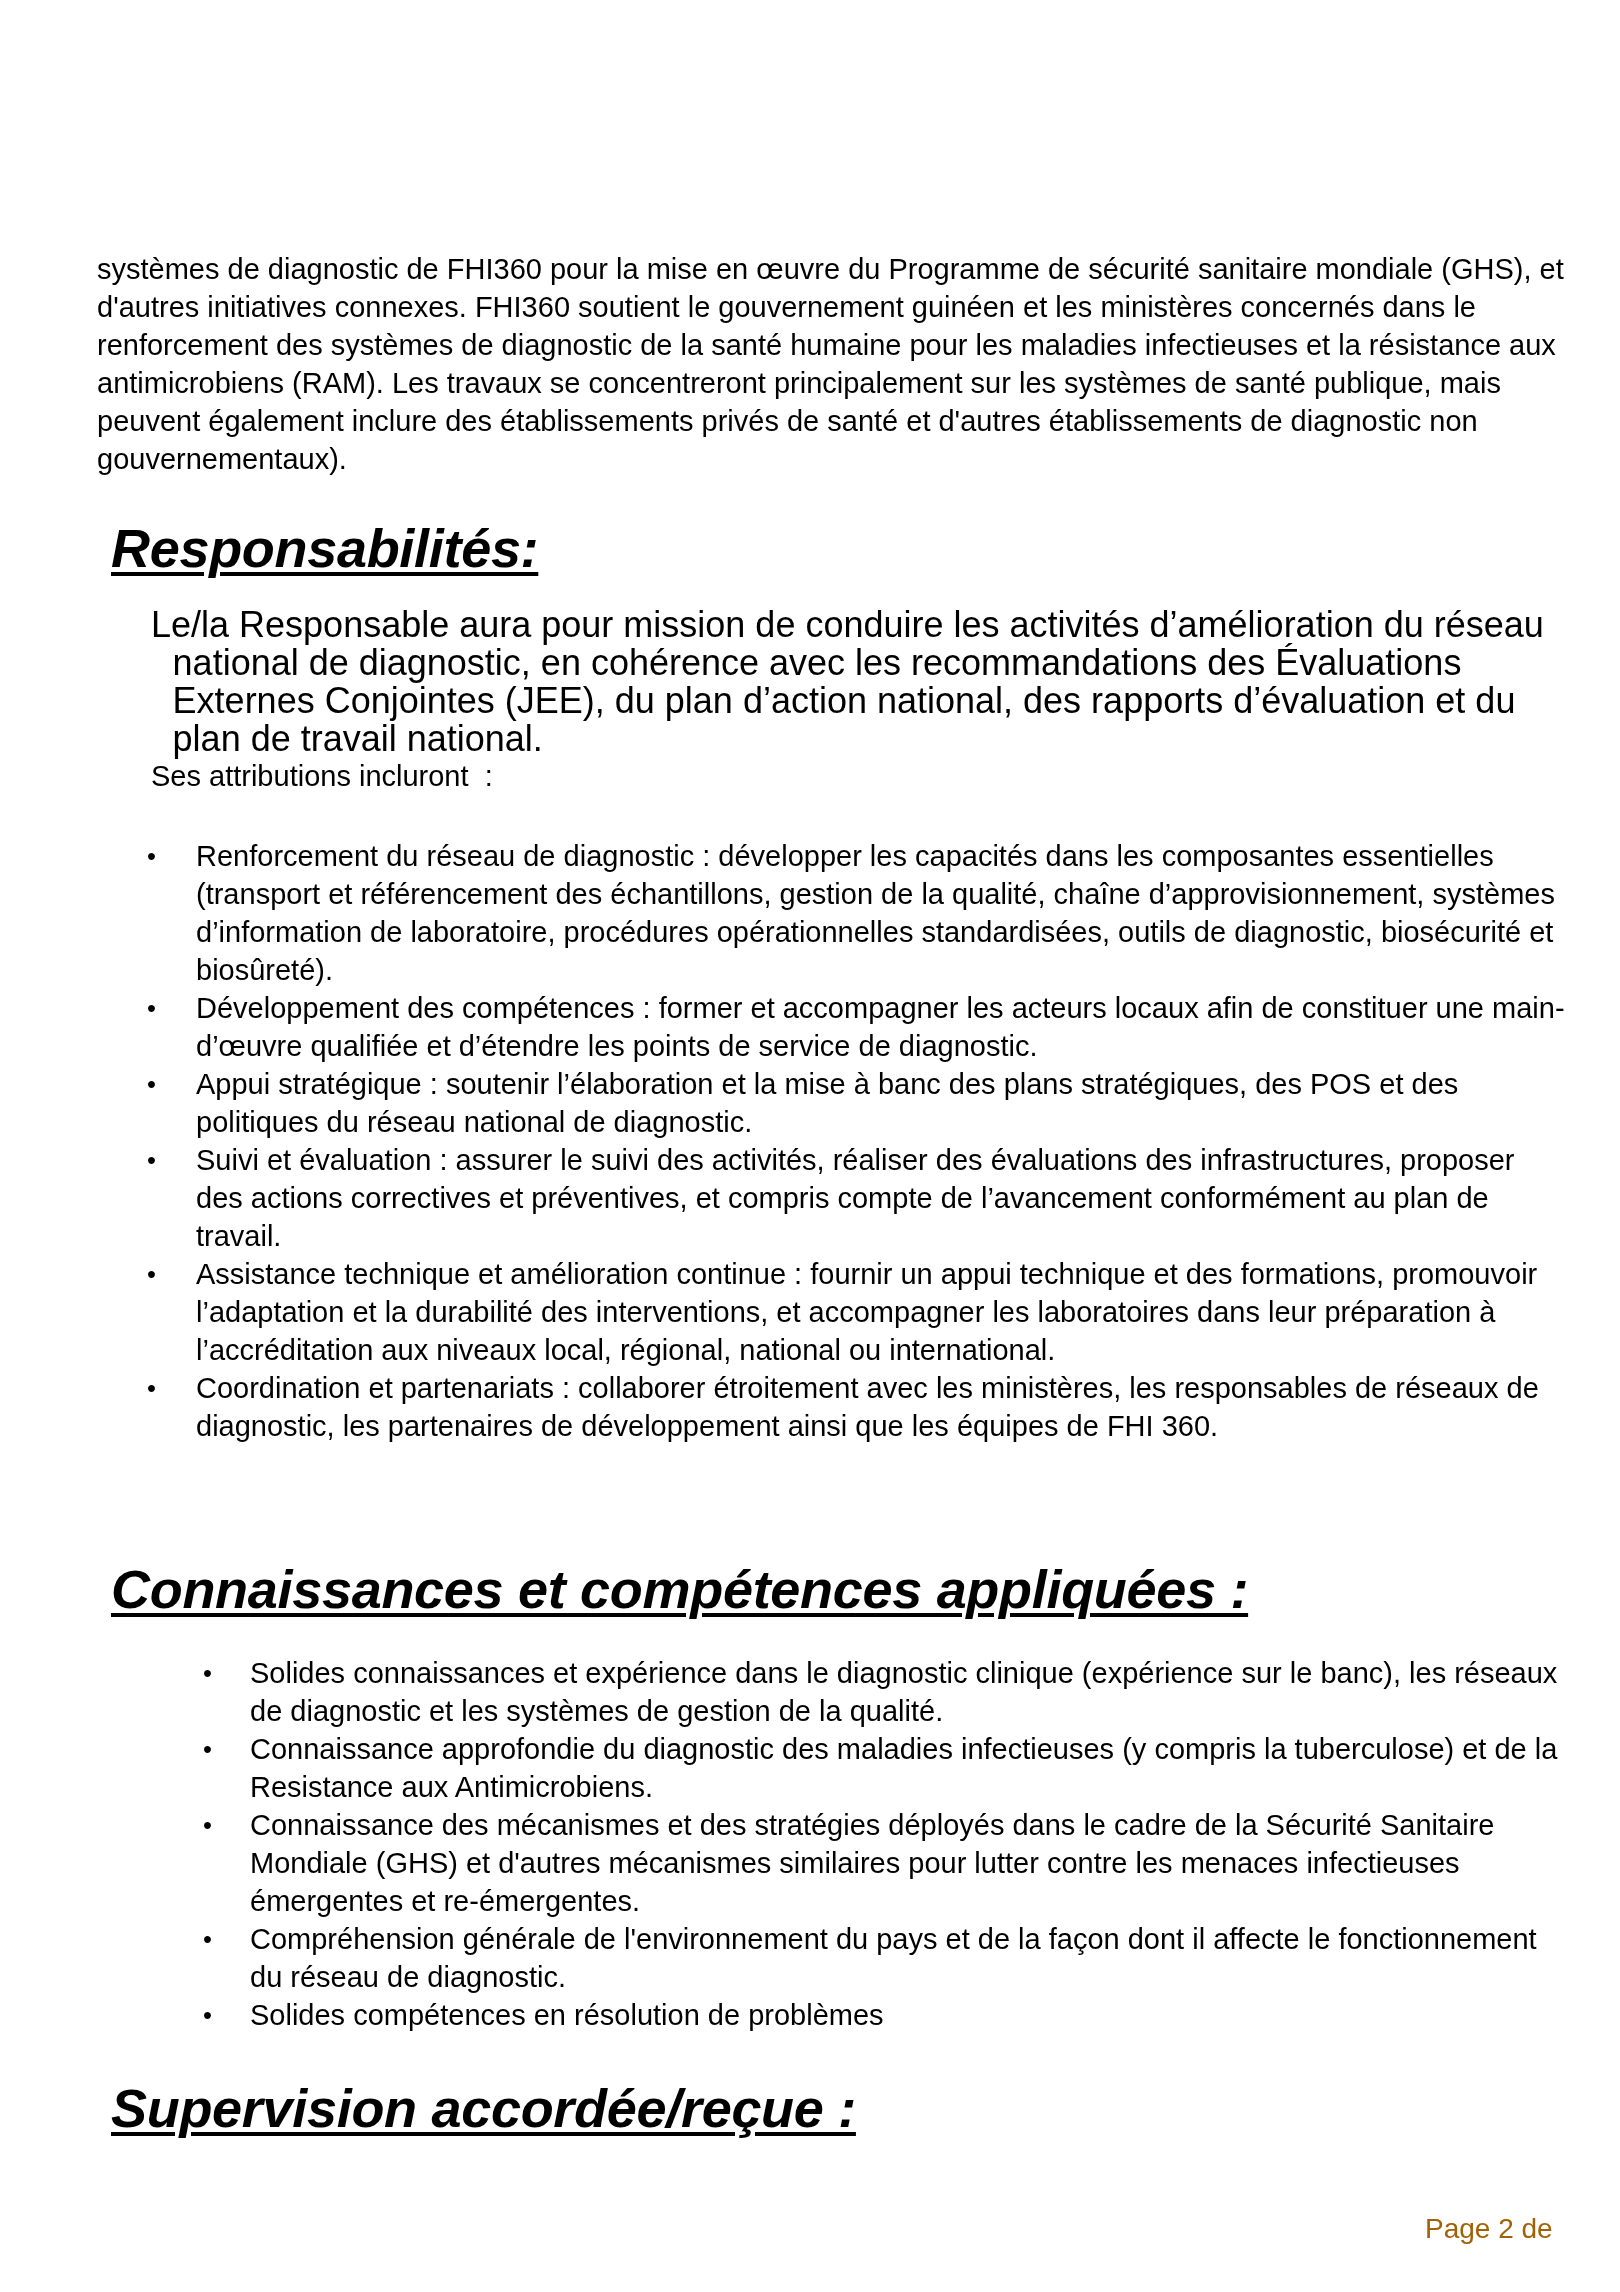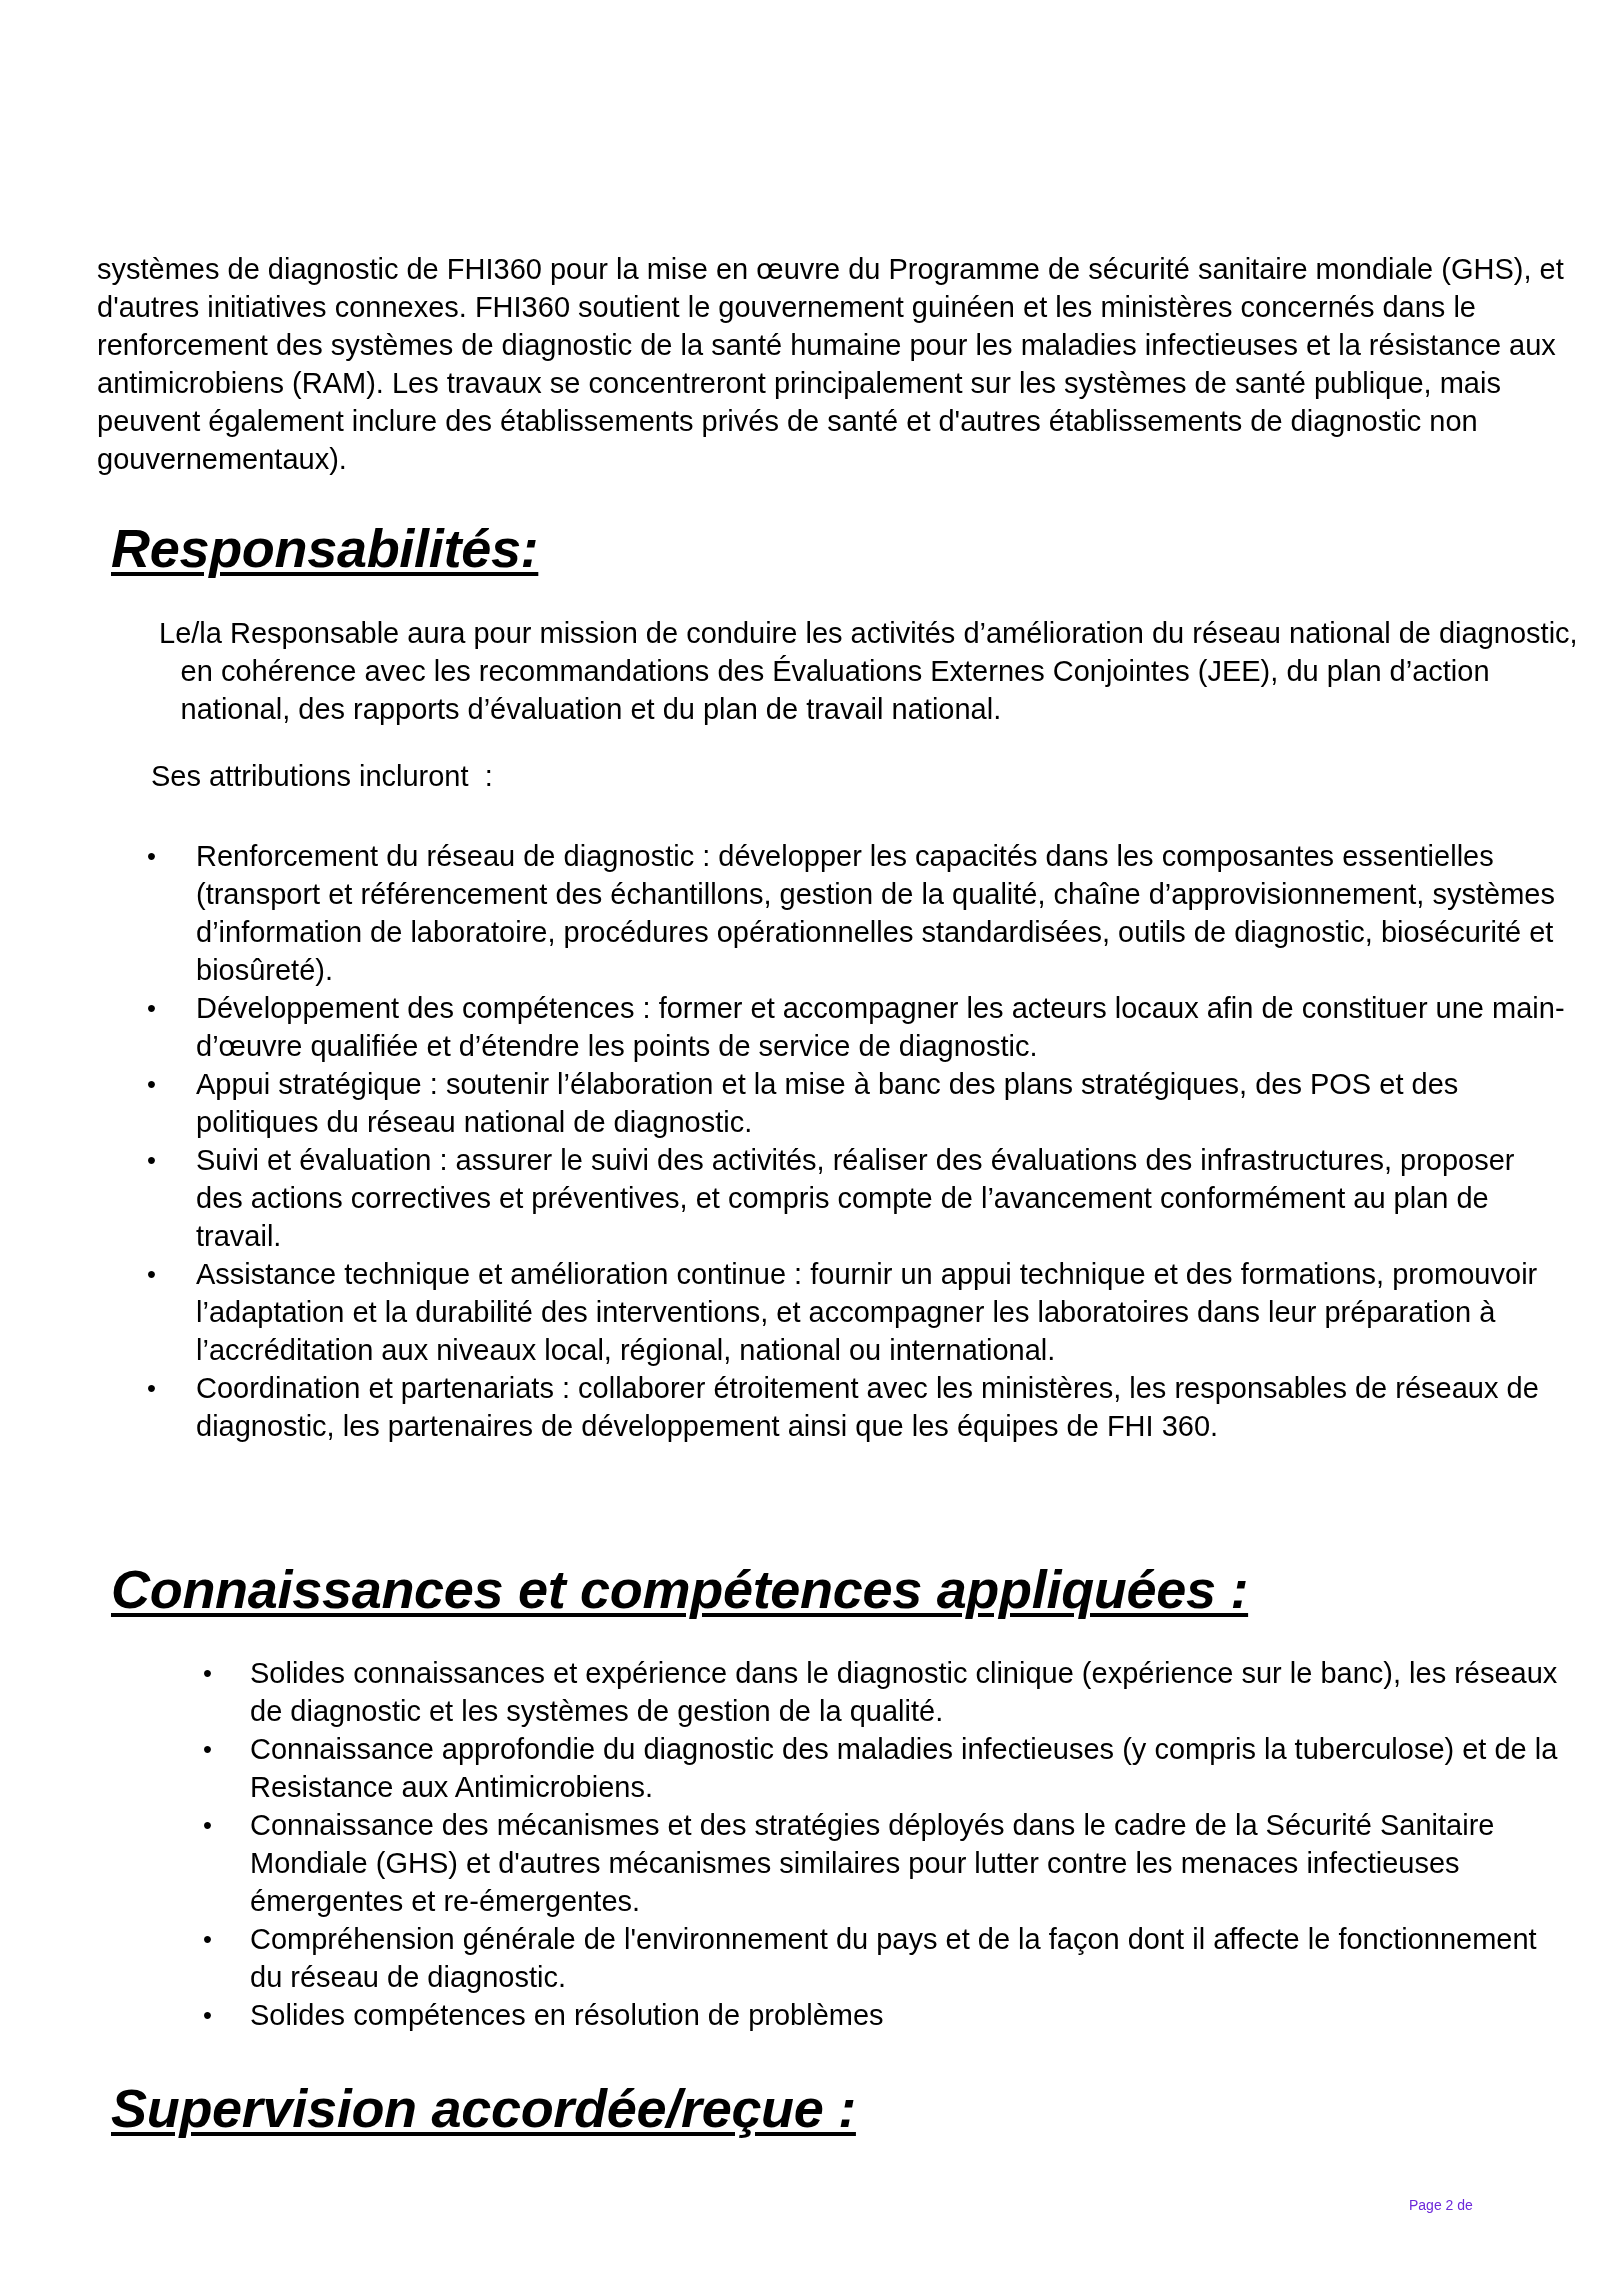--- a/index.html
+++ b/index.html
@@ -45,23 +45,23 @@
     }
     .h-resp { top: 519px; }
     .h-conn { top: 1560px; }
     .h-sup  { top: 2079px; }
 
     .resp-intro {
       position: absolute;
       left: 151px;
       top: 606px;
       width: 1411px;
-      font-size: 29px;
+      font-size: 36px;
       line-height: 38px;
-      margin: 8px;
+      margin: 0;
       padding-left: 21.6px;
       text-indent: -21.6px;
     }
     .resp-sub {
       position: absolute;
       left: 151px;
       top: 757px;
       font-size: 29px;
       line-height: 38px;
       margin: 0;
@@ -95,23 +95,23 @@
       left: 250px;
       top: 1654px;
       width: 1323px;
     }
     .skills-list li .bullet { left: -47px; }
 
     .footer-page {
       position: absolute;
       left: 1409px;
       top: 2197px;
-      font-size: 14px;
-      color: #6d28d9;
-      margin: 0;
+      font-size: 28px;
+      color: #a16207;
+      margin: 16px;
     }
     b { font-weight: normal; }
   </style>
 </head>
 <body>
 
 <div class="page">
 
   <p class="intro-para">systèmes de diagnostic de FHI360 pour la mise en œuvre du Programme de sécurité sanitaire mondiale (GHS), et d'autres initiatives connexes. FHI360 soutient le gouvernement guinéen et les ministères concernés dans le renforcement des systèmes de diagnostic de la santé humaine pour les maladies infectieuses et la résistance aux antimicrobiens (RAM). Les travaux se concentreront principalement sur les systèmes de santé publique, mais peuvent également inclure des établissements privés de santé et d'autres établissements de diagnostic non gouvernementaux).</p>
 

